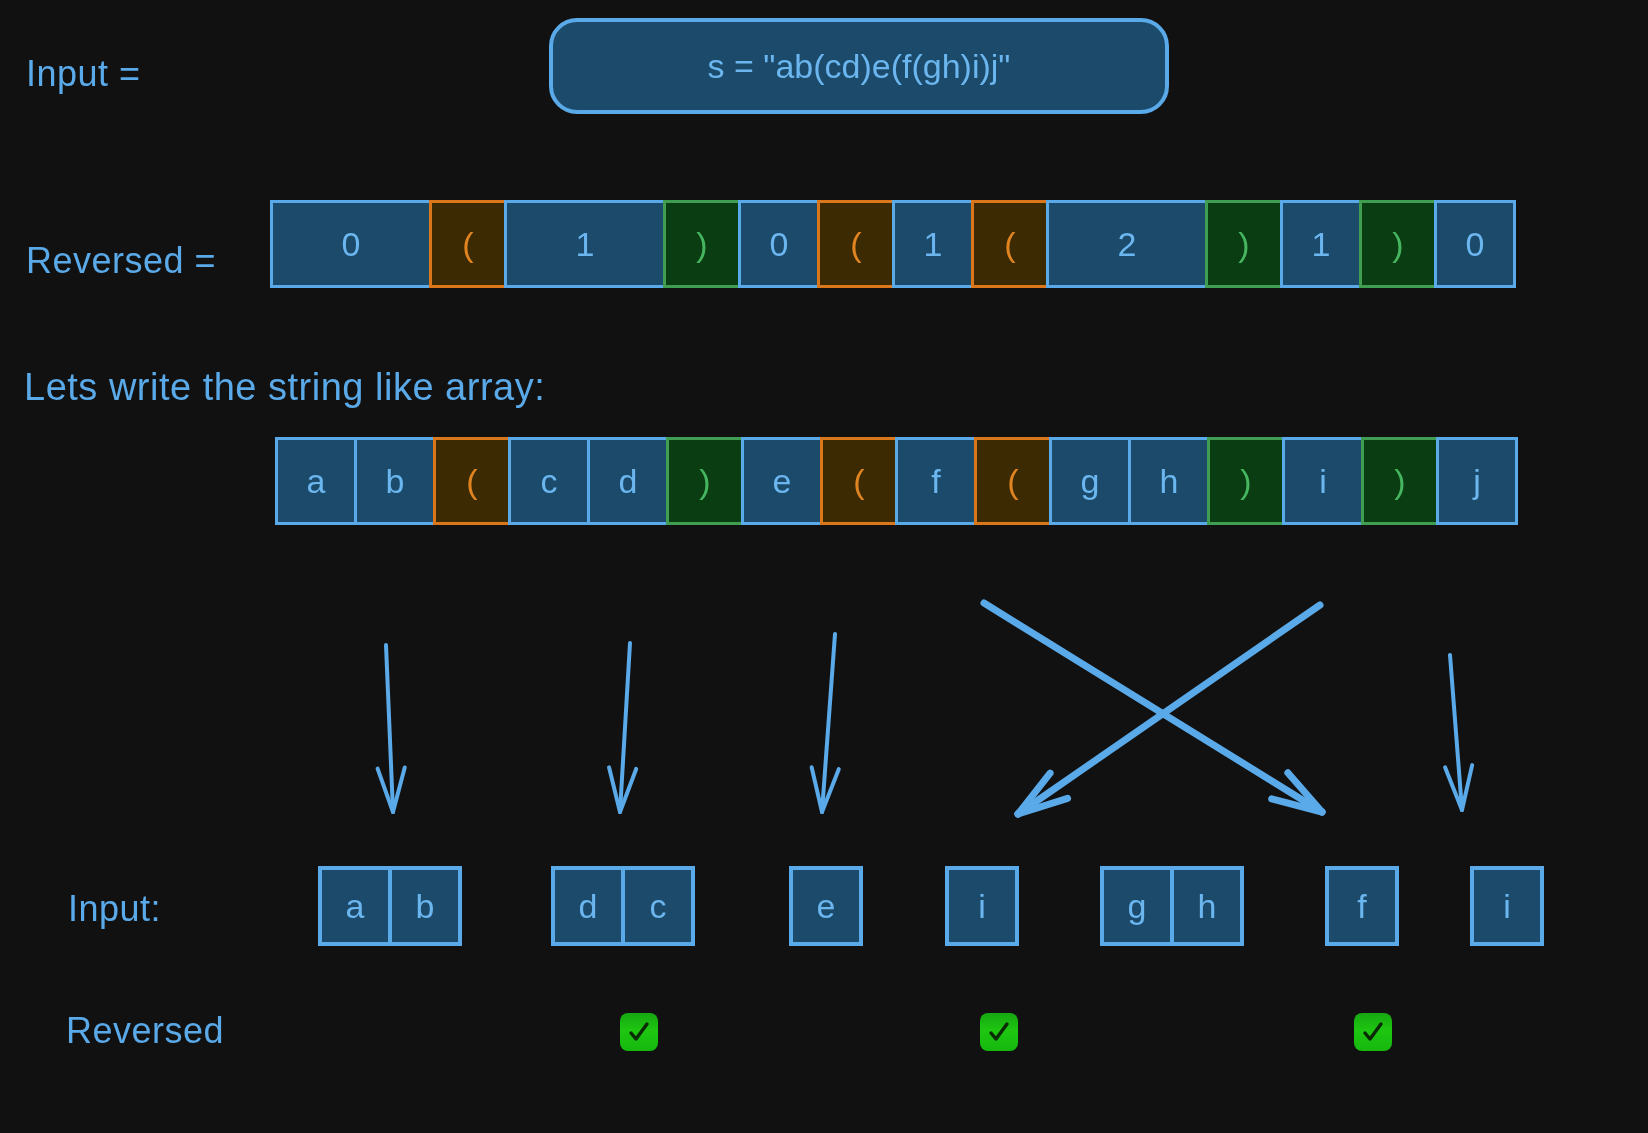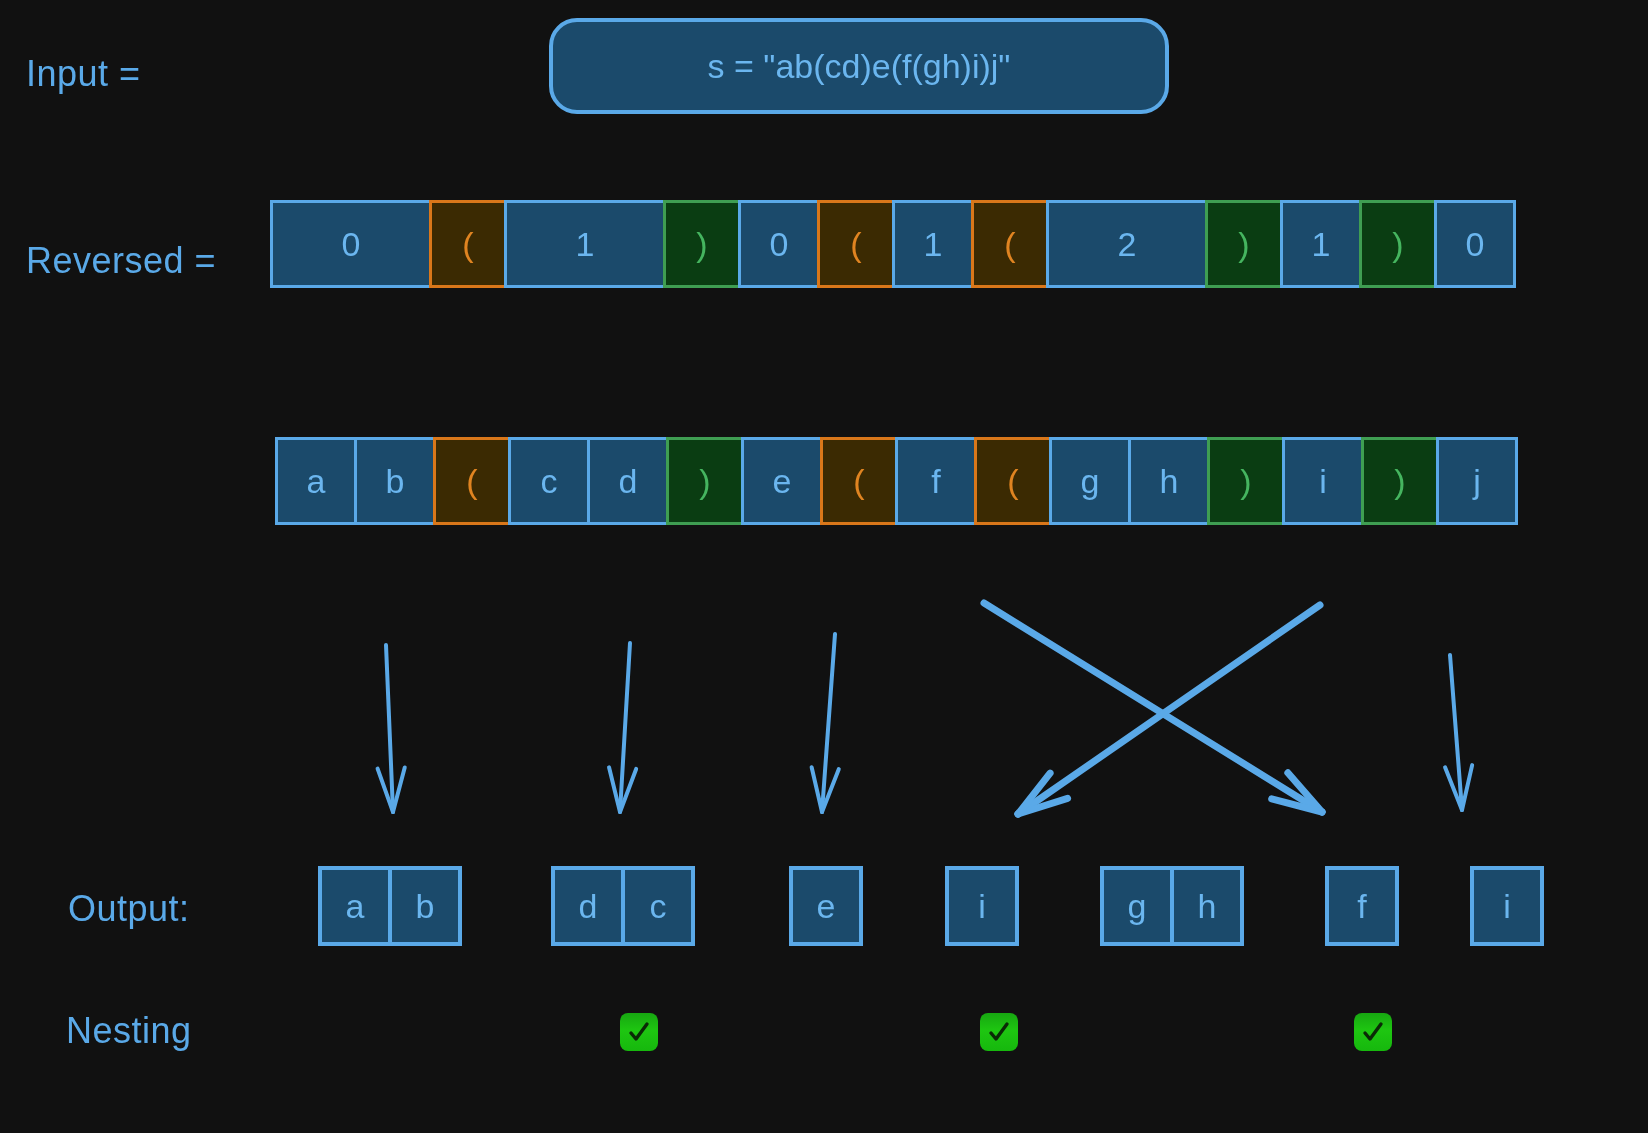--- a/index.html
+++ b/index.html
@@ -141,20 +141,21 @@
       <div class="cell paren-open" style="width: 78px;">(</div>
       <div class="cell" style="width: 82px;">1</div>
       <div class="cell paren-open" style="width: 78px;">(</div>
       <div class="cell" style="width: 162px;">2</div>
       <div class="cell paren-close" style="width: 78px;">)</div>
       <div class="cell" style="width: 82px;">1</div>
       <div class="cell paren-close" style="width: 78px;">)</div>
       <div class="cell" style="width: 82px;">0</div>
     </div>
 
+  <div class="label big" style="left:24px; top:366px;">Lets write the string like array:</div>
 
   <div class="strip" id="array-strip">
       <div class="cell" style="width: 82px;">a</div>
       <div class="cell" style="width: 82px;">b</div>
       <div class="cell paren-open" style="width: 78px;">(</div>
       <div class="cell" style="width: 82px;">c</div>
       <div class="cell" style="width: 82px;">d</div>
       <div class="cell paren-close" style="width: 78px;">)</div>
       <div class="cell" style="width: 82px;">e</div>
       <div class="cell paren-open" style="width: 78px;">(</div>
@@ -194,21 +195,21 @@
         <line x1="1018" y1="814" x2="1067.5942220758086" y2="798.3662820578281" stroke="#5aa9e8" stroke-width="7" stroke-linecap="round"></line>
         <line x1="1018" y1="814" x2="1050.1044166056763" y2="773.093931569886" stroke="#5aa9e8" stroke-width="7" stroke-linecap="round"></line>
       </g>
       <g>
         <line x1="1450" y1="655" x2="1462" y2="810" stroke="#5aa9e8" stroke-width="4" stroke-linecap="round"></line>
         <line x1="1462" y1="810" x2="1472.1612922515933" y2="765.1363383150939" stroke="#5aa9e8" stroke-width="4" stroke-linecap="round"></line>
         <line x1="1462" y1="810" x2="1445.0545474894222" y2="767.2349250063588" stroke="#5aa9e8" stroke-width="4" stroke-linecap="round"></line>
       </g>
     </svg>
 
-  <div class="label" style="left:68px; top:888px;">Output:</div>
+  <div class="label" style="left:68px; top:888px;">Input:</div>
   <div id="output-row">
       <div class="out-group" style="left: 318px;">
         <div class="out-cell">a</div>
         <div class="out-cell">b</div>
       </div>
       <div class="out-group" style="left: 551px;">
         <div class="out-cell">d</div>
         <div class="out-cell">c</div>
       </div>
       <div class="out-group" style="left: 789px;">
@@ -222,21 +223,21 @@
         <div class="out-cell">h</div>
       </div>
       <div class="out-group" style="left: 1325px;">
         <div class="out-cell">f</div>
       </div>
       <div class="out-group" style="left: 1470px;">
         <div class="out-cell">i</div>
       </div>
     </div>
 
-  <div class="label" style="left:66px; top:1010px;">Nesting</div>
+  <div class="label" style="left:66px; top:1010px;">Reversed</div>
   <div id="reversed-row">
       <div class="check" style="left: 620px;">
         <svg width="28" height="28" viewBox="0 0 28 28">
           <path d="M6 15 L11 21 L22 6" stroke="#0a2a06" stroke-width="3.4" fill="none" stroke-linecap="round" stroke-linejoin="round"></path>
         </svg>
       </div>
       <div class="check" style="left: 980px;">
         <svg width="28" height="28" viewBox="0 0 28 28">
           <path d="M6 15 L11 21 L22 6" stroke="#0a2a06" stroke-width="3.4" fill="none" stroke-linecap="round" stroke-linejoin="round"></path>
         </svg>

